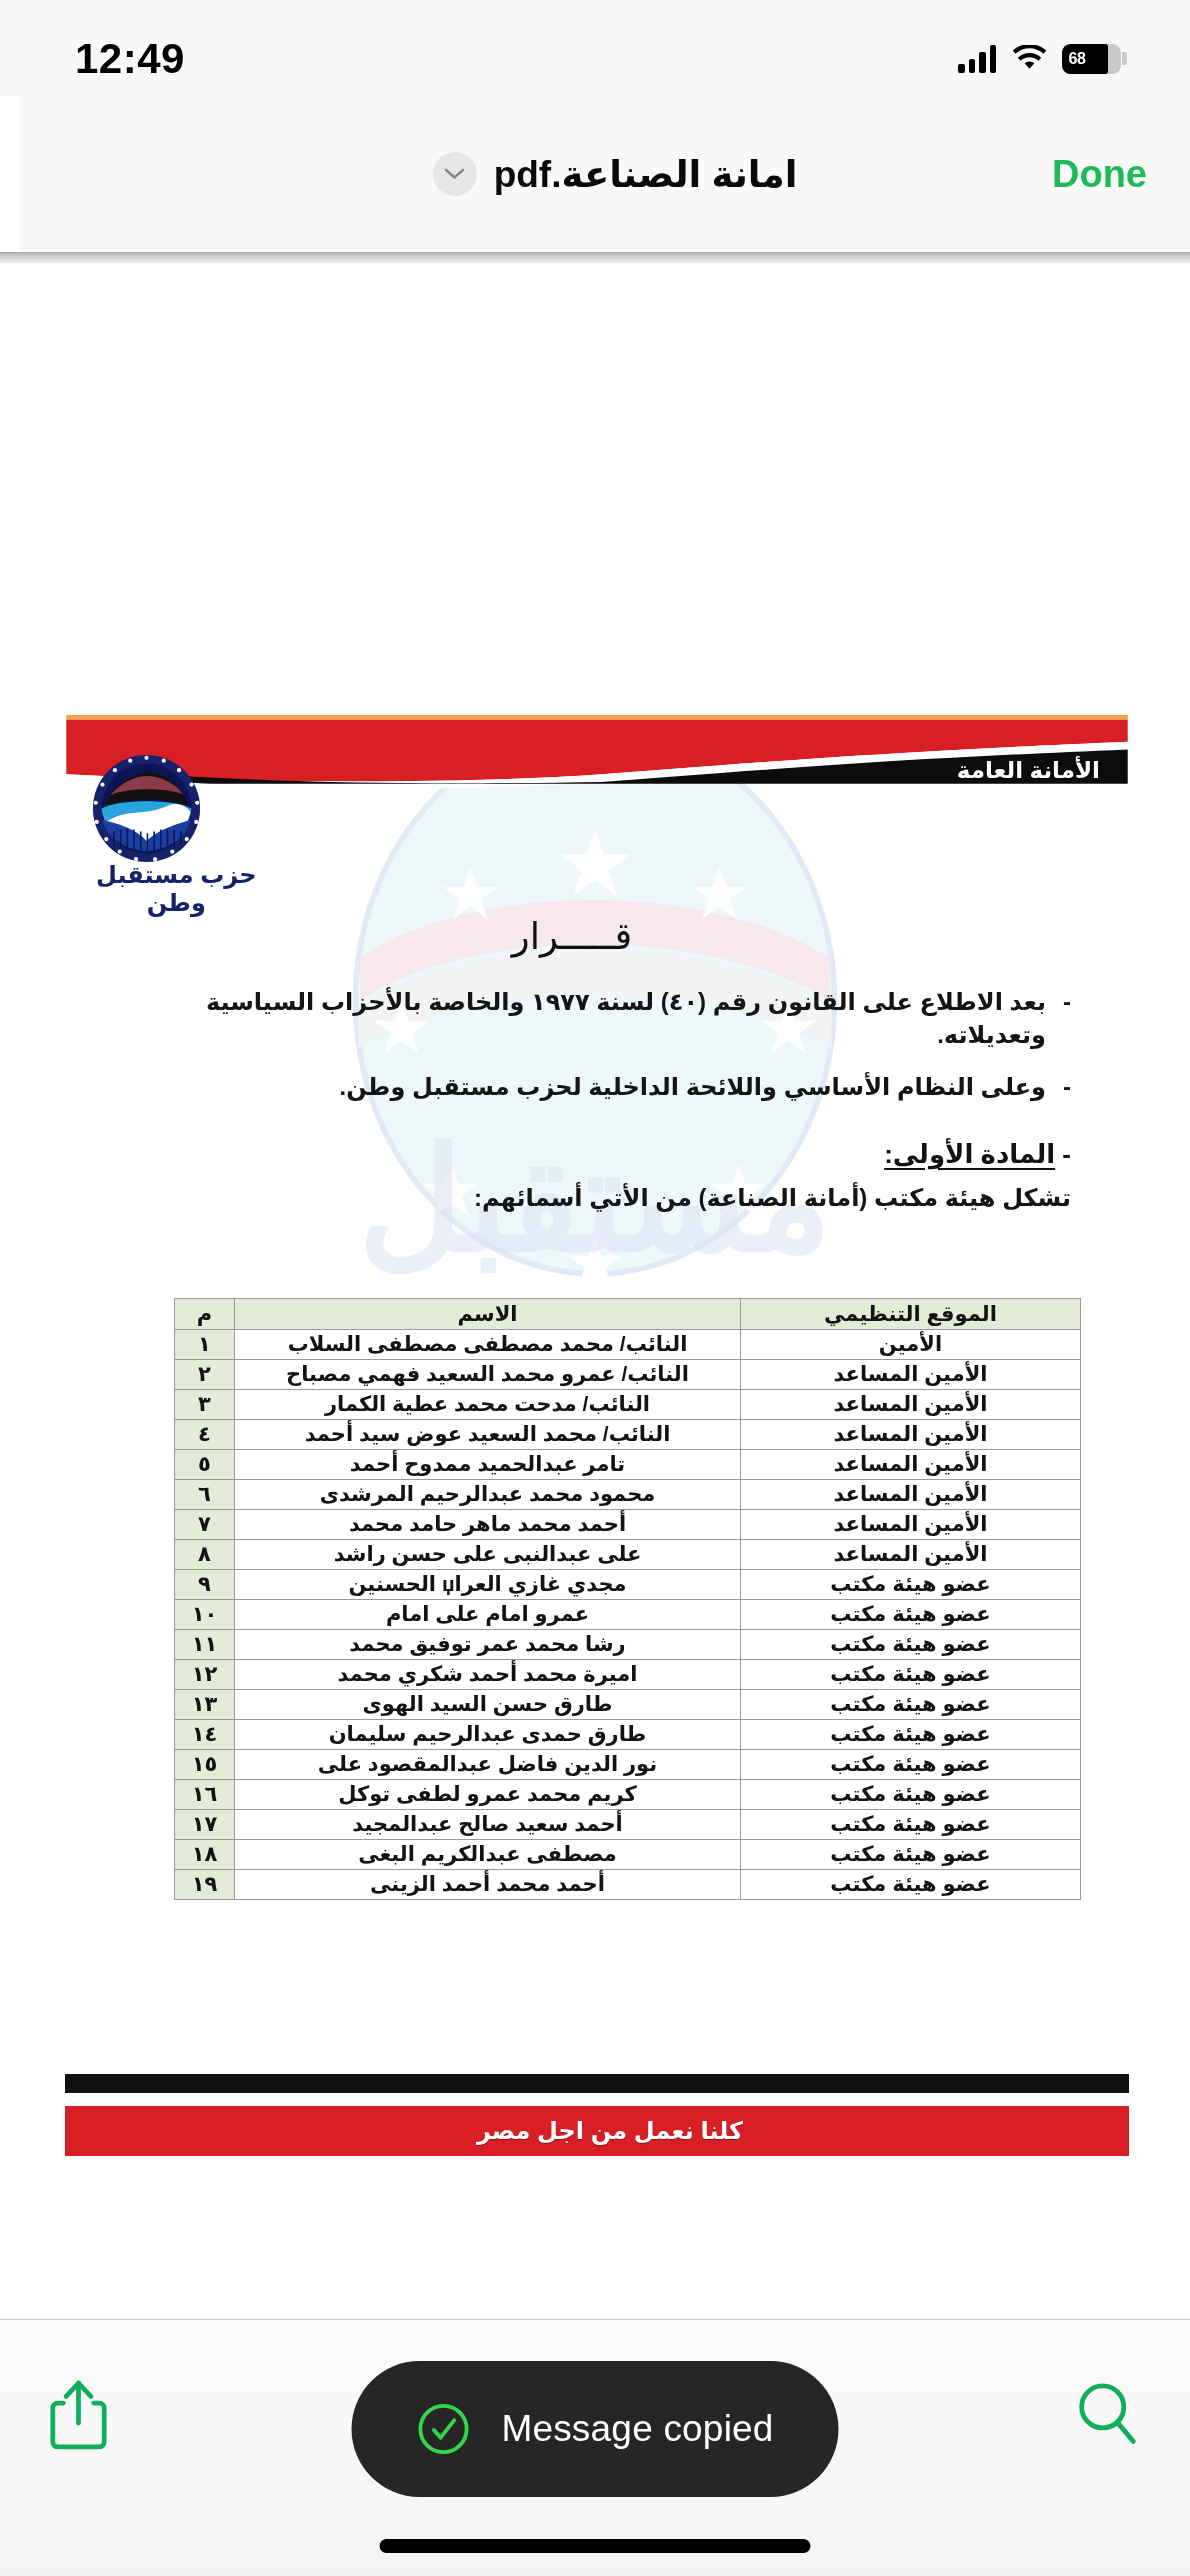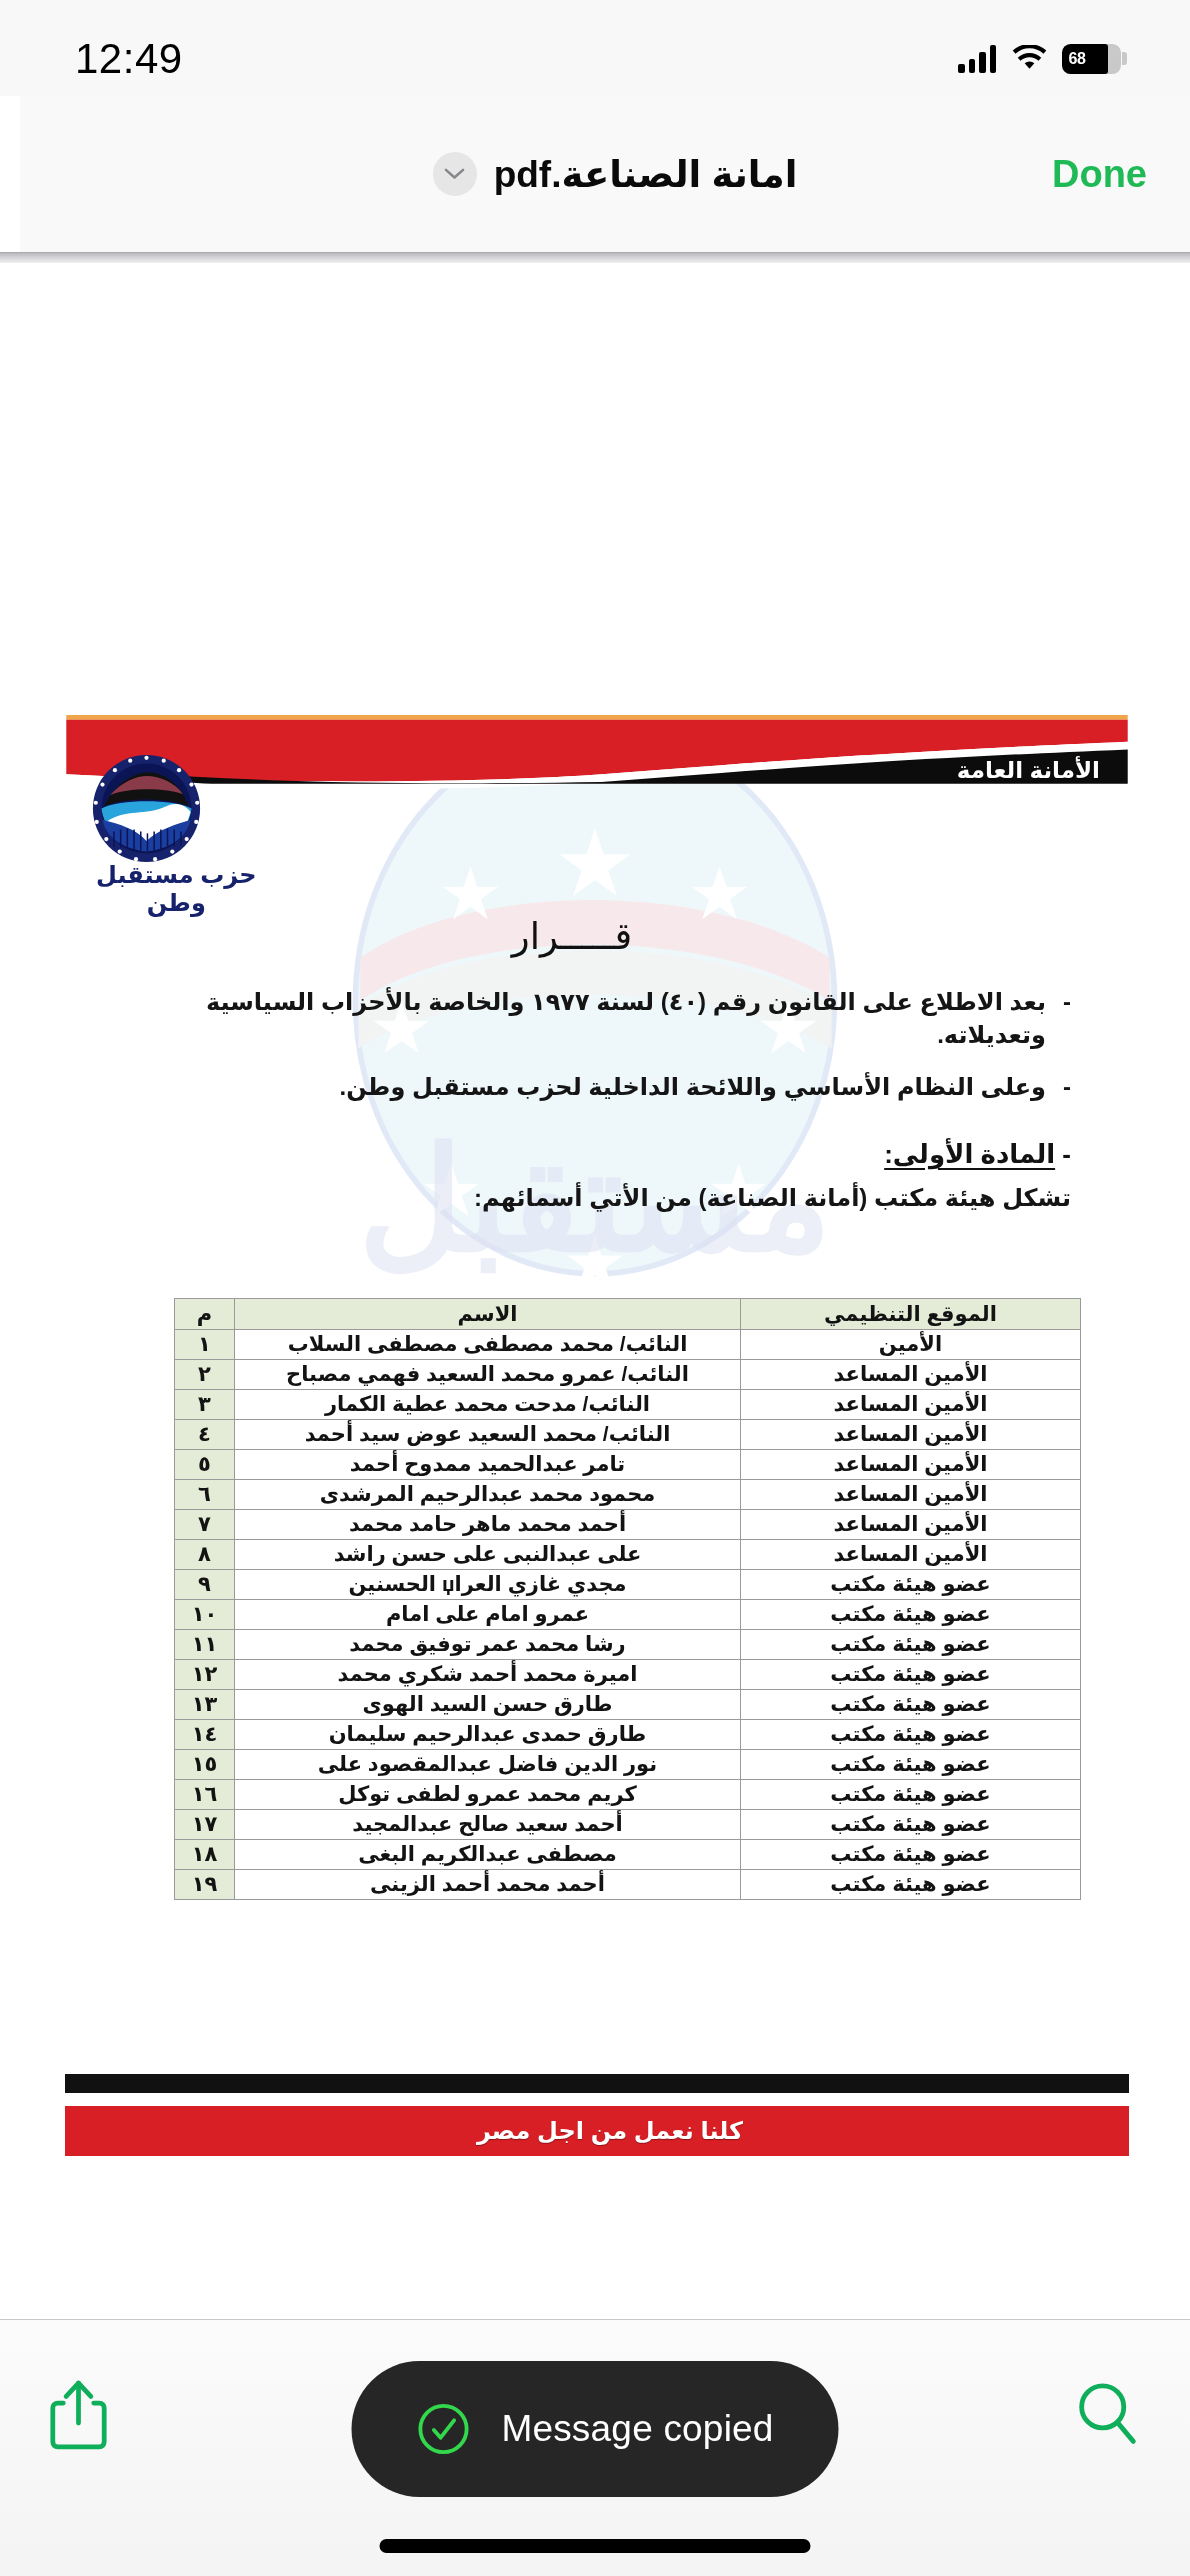--- a/index.html
+++ b/index.html
@@ -12,21 +12,21 @@
   .screen { position:relative; width:1190px; height:2576px; background:#fff; }
 
   
   .statusbar {
     position:absolute; top:0; left:0; width:1190px; height:96px;
     background:#f8f8f8;
     display:flex; align-items:center; justify-content:space-between;
     padding:21px 69px 0 75px;
   }
   .status-time {
-    font-size:42px; font-weight:400; color:#000;
+    font-size:42px; font-weight:700; color:#000;
     letter-spacing:0.5px; line-height:1;
   }
   .status-right { display:flex; align-items:center; gap:15.3px; }
   .sig-bars { display:flex; align-items:flex-end; gap:3.8px; height:29px; }
   .sig-bars i { display:block; width:6.7px; background:#000; border-radius:1.9px; }
   .sig-bars i:nth-child(1){height:8.6px;}
   .sig-bars i:nth-child(2){height:14.4px;}
   .sig-bars i:nth-child(3){height:21px;}
   .sig-bars i:nth-child(4){height:28px;}
   .wifi-ic { width:35px; height:27px; display:block; }

